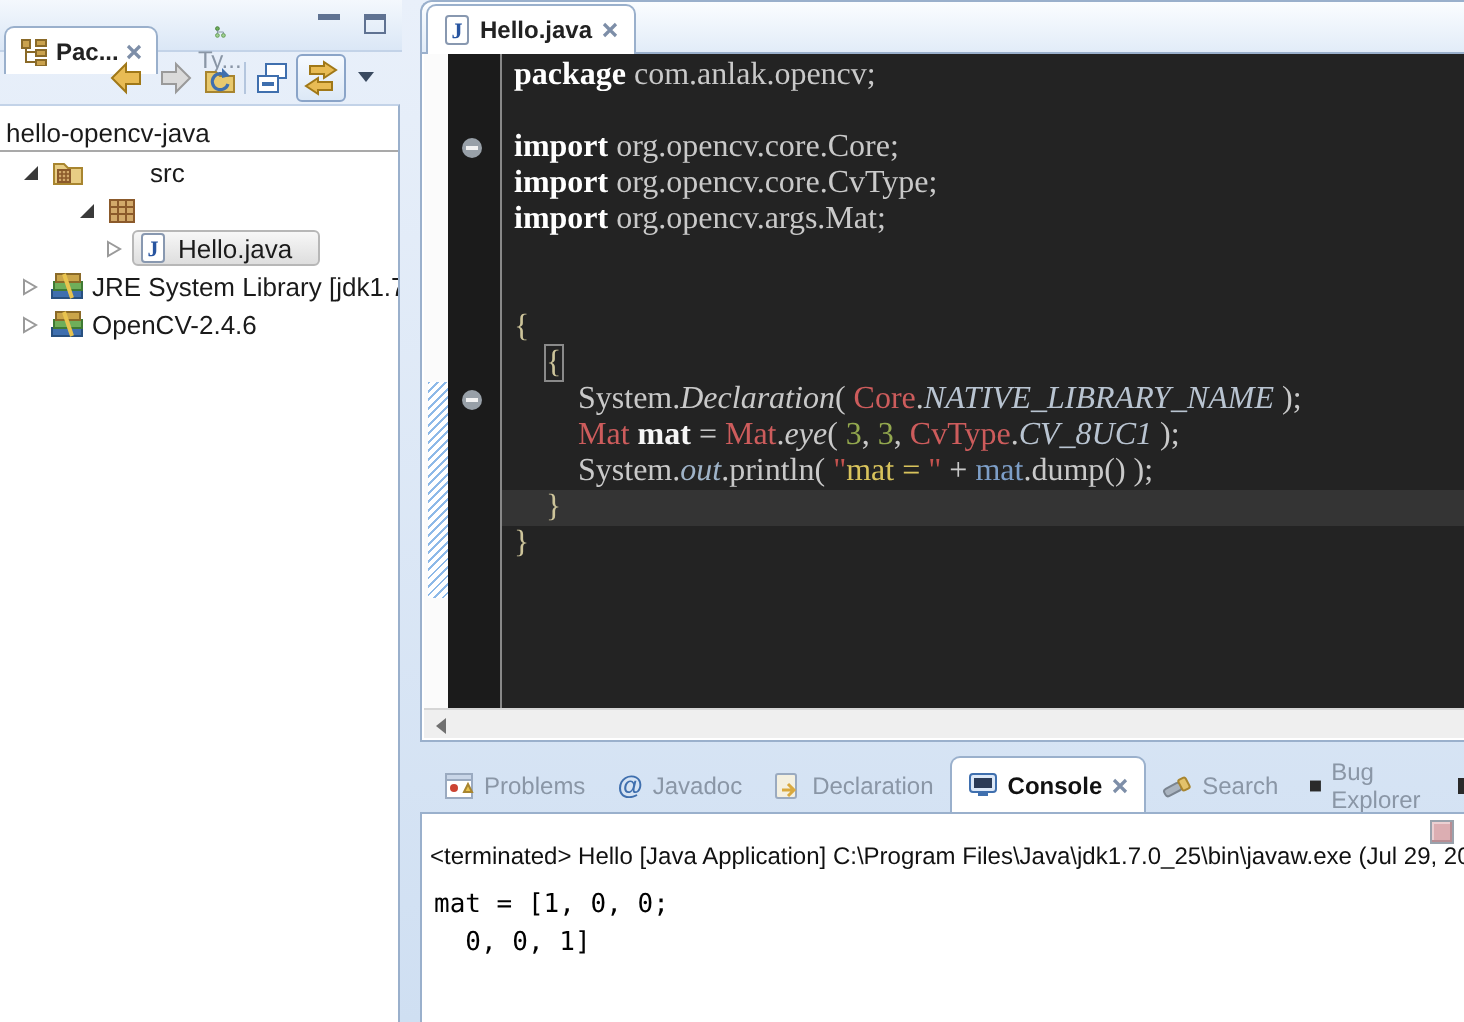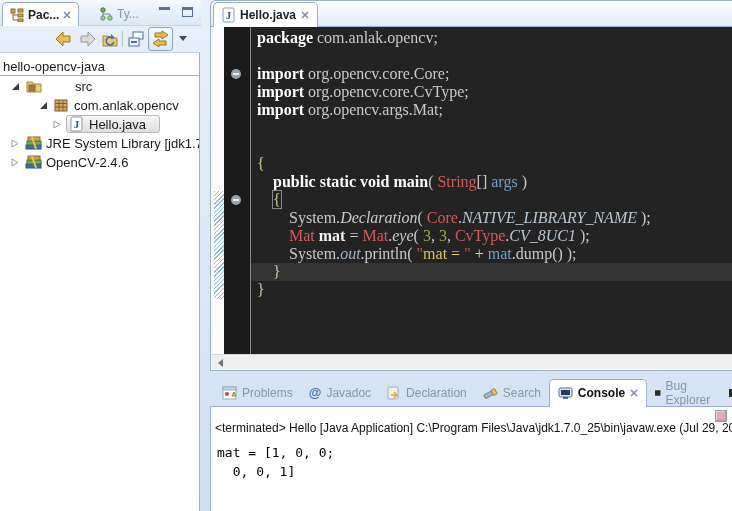--- a/index.html
+++ b/index.html
@@ -8,25 +8,25 @@
     font-family:"Liberation Sans", sans-serif;
     background:linear-gradient(#e9f0fa,#cfdff2);
     position:relative;
   }
   .mono { font-family:"DejaVu Sans Mono", monospace; }
 
   
   #pe-panel { position:absolute; left:0; top:0; width:201px; height:511px; }
   #pe-tabrow { position:absolute; left:0; top:0; width:201px; height:26px;
     background:linear-gradient(#f4f8fd,#dbe7f6); border-bottom:1px solid #c3d3e8; }
-  .ptab { position:absolute; top:2px; height:24px; display:flex; align-items:center; gap:4px;
+  .ptab { position:absolute; top:13px; height:24px; display:flex; align-items:center; gap:4px;
     padding:0 7px; font-size:12px; }
   .ptab.active { background:#fff; border:1px solid #9ab0cc; border-bottom:none;
     border-radius:5px 5px 0 0; font-weight:bold; color:#222; }
-  .ptab.inactive { color:#8a96a6; }
+  .ptab.inactive { color:#8a96a6;flex-direction:column; }
   #pe-winbtns { position:absolute; right:8px; top:7px; display:flex; gap:12px; }
   .minbtn { width:11px; height:9px; border-top:3px solid #5f7292; }
   .maxbtn { width:11px; height:10px; border:1px solid #5f7292; border-top:3px solid #5f7292; }
 
   #pe-toolbar { position:absolute; left:0; top:27px; width:201px; height:25px; }
   .tbico { position:absolute; top:3px; width:18px; height:18px; cursor:default; }
   .tbsep { position:absolute; top:4px; width:1px; height:16px; background:#b4c6de; }
   #tb-link { position:absolute; top:0; width:25px; height:24px;
     border:1px solid #8aa4c8; border-radius:3px;
     background:linear-gradient(#f6faff,#dcE8f6); }
@@ -81,21 +81,21 @@
   .tk-brace{ color:#cdc49a; }
   .tk-bracebox { color:#cdc49a; outline:1px solid #8a8a8a; }
   #ed-hscroll { position:absolute; left:1px; right:0; bottom:1px; height:15px; background:#efefef;
     border-top:1px solid #d6d6d6; }
   #ed-hscroll .larr { position:absolute; left:6px; top:4px; width:0; height:0;
     border-top:4px solid transparent; border-bottom:4px solid transparent; border-right:5px solid #707070; }
 
   
   #co-panel { position:absolute; left:210px; top:379px; width:522px; height:132px; }
   #co-tabrow { position:absolute; left:0; top:0; right:0; height:27px; display:flex;
-    align-items:center; padding-left:4px; font-size:12px; }
+    align-items:flex-end; padding-left:4px; font-size:12px; }
   .ctab { display:inline-flex; align-items:center; gap:5px; padding:0 8px; color:#8a96a6; height:27px; }
   .ctab.active { background:#fff; border:1px solid #9ab0cc; border-bottom:none;
     border-radius:5px 5px 0 0; color:#111; font-weight:bold; position:relative; z-index:2; height:28px; }
   #co-content { position:absolute; left:0; right:0; top:27px; bottom:0; background:#fff;
     border:1px solid #9ab0cc; border-right:none; border-bottom:none; overflow:hidden; }
   #co-header { position:absolute; left:4px; top:14px; width:730px; font-size:12px; color:#111;
     white-space:nowrap; }
   #co-out { position:absolute; left:6px; top:36px; font-size:13px; line-height:19px; color:#000;
     white-space:pre; }
   #co-term { position:absolute; right:5px; top:3px; width:12px; height:12px;
@@ -179,21 +179,20 @@
       <span class="lbl" style="left:47px;margin-left:28px;">src</span>
     </div>
     <div class="trow" style="top:43px;">
       <svg class="tarrow" style="left:39px;" width="9" height="9" viewBox="0 0 9 9">
         <polygon points="8,1 8,8 1,8" fill="#3a3a3a"></polygon>
       </svg>
       <svg class="ticon" style="left:53px;" width="16" height="16" viewBox="0 0 16 16">
         <rect x="2" y="3" width="12" height="11" fill="#d2a96a" stroke="#8b5a2b"></rect>
         <path d="M6 3 V14 M10 3 V14 M2 6.5 H14 M2 10 H14" stroke="#8b5a2b"></path>
       </svg>
-      <span class="lbl" style="left:74px;">com.anlak.opencv</span>
     </div>
     <div class="trow" style="top:62px;">
       <svg class="tarrow" style="left:53px;" width="8" height="9" viewBox="0 0 8 9">
         <polygon points="1,1 7,4.5 1,8" fill="#fff" stroke="#9a9a9a"></polygon>
       </svg>
       <div id="sel-box"></div>
       <svg class="ticon" style="left:70px;" width="13" height="16" viewBox="0 0 13 16">
         <rect x="1" y="1" width="11" height="14" rx="1.5" fill="#fff" stroke="#8898b0"></rect>
         <text x="6.5" y="12" font-size="11" font-weight="bold" fill="#2855a0" text-anchor="middle" font-family="Liberation Serif, serif">J</text>
       </svg>
@@ -250,21 +249,20 @@
     <div id="ed-gsep"></div>
     <div id="ed-code">
         <div class="code-line"><span class="tk-kw">package</span><span class="tk-def"> com.anlak.opencv;</span></div>
         <div class="code-line"></div>
         <div class="code-line"><span class="tk-kw">import</span><span class="tk-def"> org.opencv.core.Core;</span></div>
         <div class="code-line"><span class="tk-kw">import</span><span class="tk-def"> org.opencv.core.CvType;</span></div>
         <div class="code-line"><span class="tk-kw">import</span><span class="tk-def"> org.opencv.args.Mat;</span></div>
         <div class="code-line"></div>
         <div class="code-line"></div>
         <div class="code-line"><span class="tk-brace">{</span></div>
-        <div class="code-line"><span class="tk-def">    </span><span class="tk-kw">public static void main</span><span class="tk-def">( </span><span class="tk-type">String</span><span class="tk-def">[] </span><span class="tk-var">args</span><span class="tk-def"> )</span></div>
         <div class="code-line"><span class="tk-def">    </span><span class="tk-bracebox">{</span></div>
         <div class="code-line"><span class="tk-def">        System.</span><span class="tk-smeth">Declaration</span><span class="tk-def">( </span><span class="tk-type">Core</span><span class="tk-def">.</span><span class="tk-sconst">NATIVE_LIBRARY_NAME</span><span class="tk-def"> );</span></div>
         <div class="code-line"><span class="tk-def">        </span><span class="tk-type">Mat</span><span class="tk-decl"> mat </span><span class="tk-def">= </span><span class="tk-type">Mat</span><span class="tk-def">.</span><span class="tk-smeth">eye</span><span class="tk-def">( </span><span class="tk-num">3</span><span class="tk-def">, </span><span class="tk-num">3</span><span class="tk-def">, </span><span class="tk-type">CvType</span><span class="tk-def">.</span><span class="tk-sconst">CV_8UC1</span><span class="tk-def"> );</span></div>
         <div class="code-line"><span class="tk-def">        System.</span><span class="tk-sfield">out</span><span class="tk-def">.println( </span><span class="tk-strq">"</span><span class="tk-str">mat = </span><span class="tk-strq">"</span><span class="tk-def"> + </span><span class="tk-var">mat</span><span class="tk-def">.dump() );</span></div>
         <div class="code-line current"><span class="tk-def">    </span><span class="tk-brace">}</span></div>
         <div class="code-line"><span class="tk-brace">}</span></div>
       </div>
   </div>
   <div id="ed-hscroll">
     <div class="larr"></div>
@@ -286,39 +284,39 @@
       <span style="color:#3f6fae;font-weight:bold;font-size:13px;">@</span>
       <span>Javadoc</span>
     </div>
     <div class="ctab">
       <svg width="14" height="14" viewBox="0 0 14 14">
         <rect x="1" y="1" width="10" height="12" rx="1" fill="#f4f0e0" stroke="#9aaac0"></rect>
         <path d="M4 9 h5 M7 6 l3 3 -3 3" stroke="#d9a93f" stroke-width="1.5" fill="none"></path>
       </svg>
       <span>Declaration</span>
     </div>
-    <div class="ctab">
-      <svg width="15" height="14" viewBox="0 0 15 14">
-        <rect x="1" y="7" width="9" height="4" rx="1.5" fill="#aab4c0" stroke="#7a8490" transform="rotate(-28 5 9)"></rect>
-        <rect x="9" y="3" width="4" height="6" rx="1" fill="#e3c26b" stroke="#a8852f" transform="rotate(-28 11 6)"></rect>
-      </svg>
-      <span>Search</span>
-    </div>
     <div class="ctab active">
       <svg width="15" height="13" viewBox="0 0 15 13">
         <rect x="1" y="1" width="13" height="9" rx="1.5" fill="#dce8f8" stroke="#3f6fae"></rect>
         <rect x="3" y="3" width="9" height="5" fill="#2b3b57"></rect>
         <rect x="5" y="10" width="5" height="2" fill="#3f6fae"></rect>
       </svg>
       <span>Console</span>
       <svg class="xicon" width="8" height="8" viewBox="0 0 8 8">
         <path d="M1 1 L7 7 M7 1 L1 7" stroke="#7d8ea8" stroke-width="1.6"></path>
       </svg>
     </div>
     <div class="ctab">
+      <svg width="15" height="14" viewBox="0 0 15 14">
+        <rect x="1" y="7" width="9" height="4" rx="1.5" fill="#aab4c0" stroke="#7a8490" transform="rotate(-28 5 9)"></rect>
+        <rect x="9" y="3" width="4" height="6" rx="1" fill="#e3c26b" stroke="#a8852f" transform="rotate(-28 11 6)"></rect>
+      </svg>
+      <span>Search</span>
+    </div>
+    <div class="ctab">
       <svg width="8" height="8" viewBox="0 0 8 8">
           <rect x="0" y="0" width="8" height="8" fill="#2a2a2a"></rect>
         </svg>
       <span>Bug Explorer</span>
     </div>
     <div class="ctab">
       <svg width="8" height="8" viewBox="0 0 8 8">
           <rect x="0" y="0" width="8" height="8" fill="#2a2a2a"></rect>
         </svg>
 

